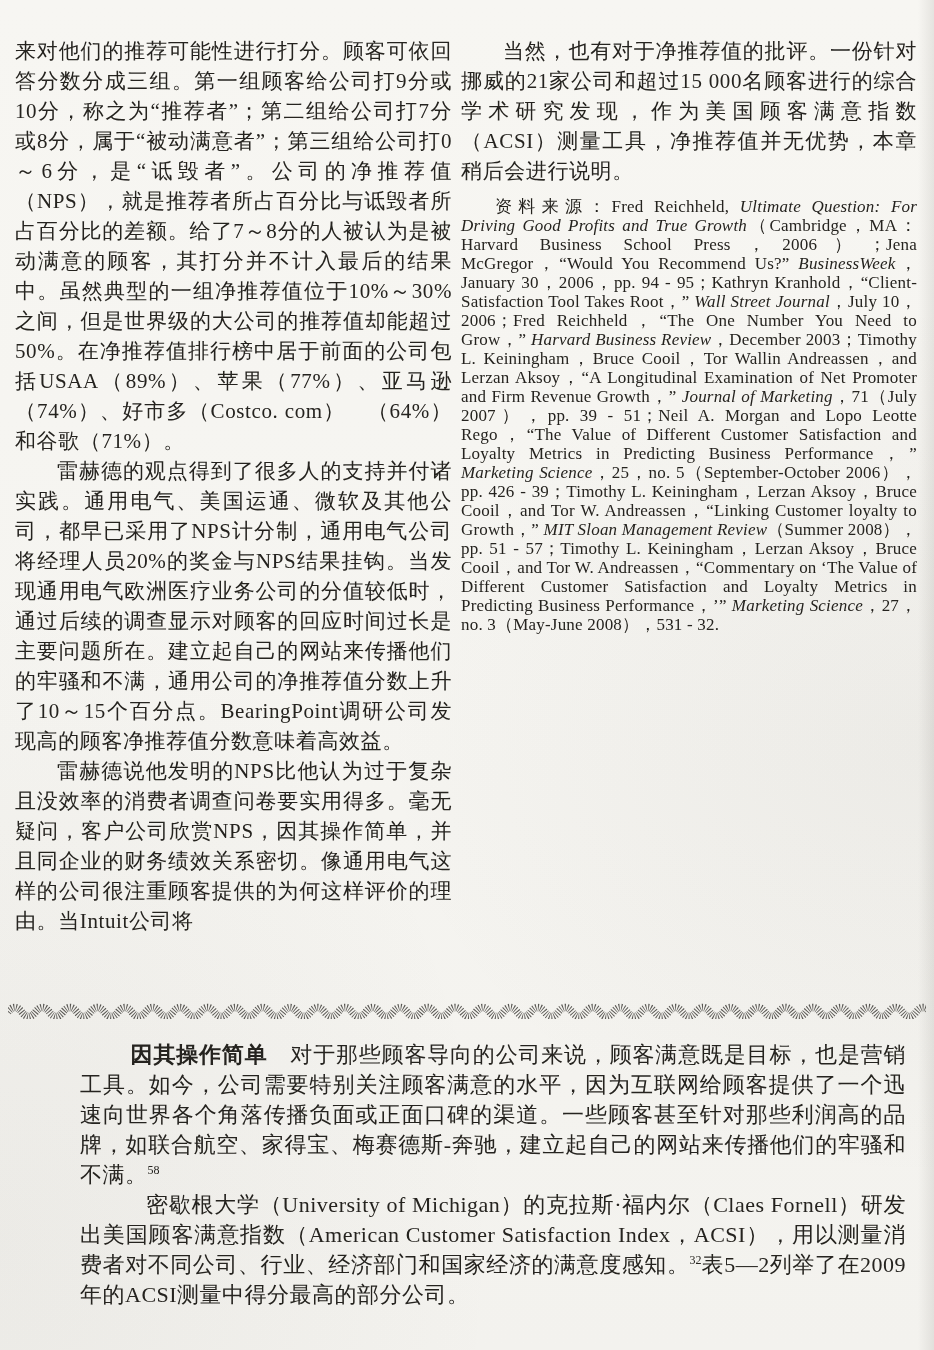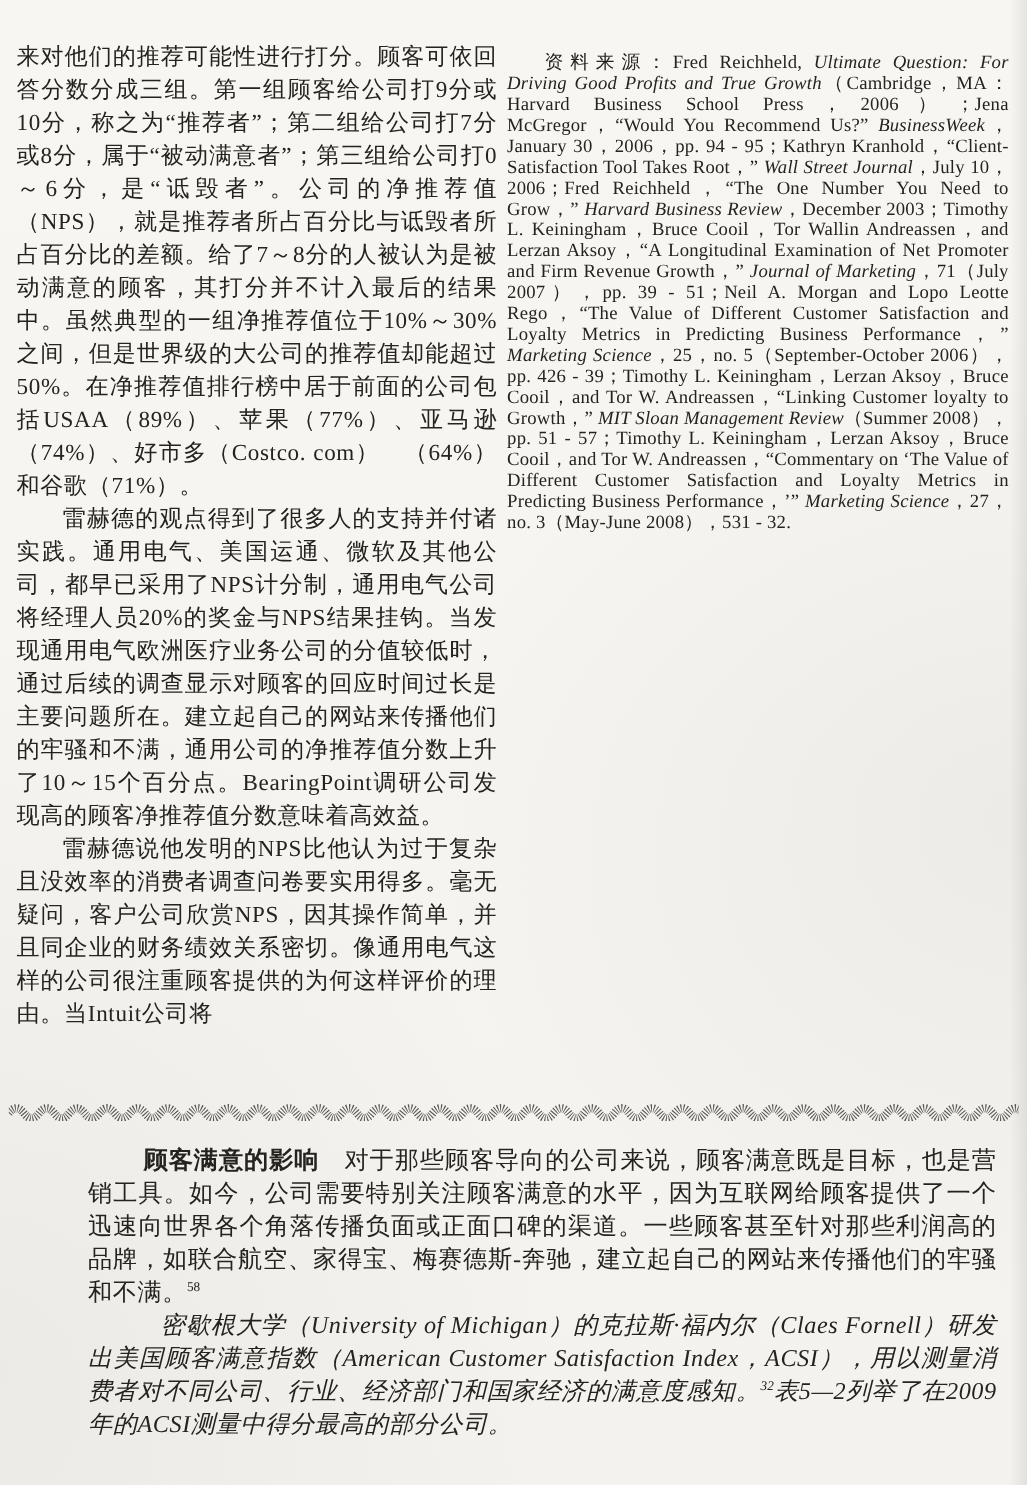--- a/index.html
+++ b/index.html
@@ -44,42 +44,43 @@
     display:block;opacity:0.85;
   }
   .bottom{
     position:absolute;left:80px;top:1040px;width:826px;
   }
   .bp{
     font-size:22px;line-height:30px;
     text-align:justify;letter-spacing:0.5px;
   }
   .bp-first{text-indent:2.3em;}
-  .bp-indent{text-indent:3em;font-style:italic;}
+  .bp-indent{text-indent:3em;}
   sup{font-size:12px;line-height:0;vertical-align:super;letter-spacing:0;}
 </style>
 </head>
 <body>
 
 <div class="page">
 
   <div class="columns">
     <div class="col col-left">
       <p class="body">来对他们的推荐可能性进行打分。顾客可依回答分数分成三组。第一组顾客给公司打9分或10分，称之为“推荐者”；第二组给公司打7分或8分，属于“被动满意者”；第三组给公司打0～6分，是“诋毁者”。公司的净推荐值（NPS），就是推荐者所占百分比与诋毁者所占百分比的差额。给了7～8分的人被认为是被动满意的顾客，其打分并不计入最后的结果中。虽然典型的一组净推荐值位于10%～30%之间，但是世界级的大公司的推荐值却能超过50%。在净推荐值排行榜中居于前面的公司包括USAA（89%）、苹果（77%）、亚马逊（74%）、好市多（Costco. com）　（64%）和谷歌（71%）。</p>
       <p class="body indent">雷赫德的观点得到了很多人的支持并付诸实践。通用电气、美国运通、微软及其他公司，都早已采用了NPS计分制，通用电气公司将经理人员20%的奖金与NPS结果挂钩。当发现通用电气欧洲医疗业务公司的分值较低时，通过后续的调查显示对顾客的回应时间过长是主要问题所在。建立起自己的网站来传播他们的牢骚和不满，通用公司的净推荐值分数上升了10～15个百分点。BearingPoint调研公司发现高的顾客净推荐值分数意味着高效益。</p>
       <p class="body indent">雷赫德说他发明的NPS比他认为过于复杂且没效率的消费者调查问卷要实用得多。毫无疑问，客户公司欣赏NPS，因其操作简单，并且同企业的财务绩效关系密切。像通用电气这样的公司很注重顾客提供的为何这样评价的理由。当Intuit公司将</p>
     </div>
     <div class="col col-right">
+      <p class="body indent">当然，也有对于净推荐值的批评。一份针对挪威的21家公司和超过15 000名顾客进行的综合学术研究发现，作为美国顾客满意指数（ACSI）测量工具，净推荐值并无优势，本章稍后会进行说明。</p>
       <p class="source"><span>资料来源：Fred Reichheld, </span><span class="it">Ultimate Question: For Driving Good Profits and True Growth</span><span>（Cambridge，MA：Harvard Business School Press，2006）；Jena McGregor，“Would You Recommend Us?” </span><span class="it">BusinessWeek</span><span>，January 30，2006，pp. 94 - 95；Kathryn Kranhold，“Client-Satisfaction Tool Takes Root，” </span><span class="it">Wall Street Journal</span><span>，July 10，2006；Fred Reichheld，“The One Number You Need to Grow，” </span><span class="it">Harvard Business Review</span><span>，December 2003；Timothy L. Keiningham，Bruce Cooil，Tor Wallin Andreassen，and Lerzan Aksoy，“A Longitudinal Examination of Net Promoter and Firm Revenue Growth，” </span><span class="it">Journal of Marketing</span><span>，71（July 2007），pp. 39 - 51；Neil A. Morgan and Lopo Leotte Rego，“The Value of Different Customer Satisfaction and Loyalty Metrics in Predicting Business Performance，” </span><span class="it">Marketing Science</span><span>，25，no. 5（September-October 2006），pp. 426 - 39；Timothy L. Keiningham，Lerzan Aksoy，Bruce Cooil，and Tor W. Andreassen，“Linking Customer loyalty to Growth，” </span><span class="it">MIT Sloan Management Review</span><span>（Summer 2008），pp. 51 - 57；Timothy L. Keiningham，Lerzan Aksoy，Bruce Cooil，and Tor W. Andreassen，“Commentary on ‘The Value of Different Customer Satisfaction and Loyalty Metrics in Predicting Business Performance，’” </span><span class="it">Marketing Science</span><span>，27，no. 3（May-June 2008），531 - 32.</span></p>
     </div>
   </div>
 
   <svg class="divider" viewBox="0 0 934 20" preserveAspectRatio="none" aria-hidden="true">
     <path id="wavepath" fill="none" stroke="#3e3c38" stroke-width="7.5" stroke-dasharray="0.9 1.5" d="M0 13 q7 -9 14 0 q7 9 14 0 q7 -9 14 0 q7 9 14 0 q7 -9 14 0 q7 9 14 0 q7 -9 14 0 q7 9 14 0 q7 -9 14 0 q7 9 14 0 q7 -9 14 0 q7 9 14 0 q7 -9 14 0 q7 9 14 0 q7 -9 14 0 q7 9 14 0 q7 -9 14 0 q7 9 14 0 q7 -9 14 0 q7 9 14 0 q7 -9 14 0 q7 9 14 0 q7 -9 14 0 q7 9 14 0 q7 -9 14 0 q7 9 14 0 q7 -9 14 0 q7 9 14 0 q7 -9 14 0 q7 9 14 0 q7 -9 14 0 q7 9 14 0 q7 -9 14 0 q7 9 14 0 q7 -9 14 0 q7 9 14 0 q7 -9 14 0 q7 9 14 0 q7 -9 14 0 q7 9 14 0 q7 -9 14 0 q7 9 14 0 q7 -9 14 0 q7 9 14 0 q7 -9 14 0 q7 9 14 0 q7 -9 14 0 q7 9 14 0 q7 -9 14 0 q7 9 14 0 q7 -9 14 0 q7 9 14 0 q7 -9 14 0 q7 9 14 0 q7 -9 14 0 q7 9 14 0 q7 -9 14 0 q7 9 14 0 q7 -9 14 0 q7 9 14 0 q7 -9 14 0 q7 9 14 0 q7 -9 14 0 q7 9 14 0 q7 -9 14 0 q7 9 14 0 q7 -9 14 0 q7 9 14 0"></path>
   </svg>
 
   <div class="bottom">
-    <p class="bp bp-first"><span class="bd">顾客满意的影响</span><span>　对于那些顾客导向的公司来说，顾客满意既是目标，也是营销工具。如今，公司需要特别关注顾客满意的水平，因为互联网给顾客提供了一个迅速向世界各个角落传播负面或正面口碑的渠道。一些顾客甚至针对那些利润高的品牌，如联合航空、家得宝、梅赛德斯-奔驰，建立起自己的网站来传播他们的牢骚和不满。</span><sup>58</sup></p>
+    <p class="bp bp-first"><span class="bd">因其操作简单</span><span>　对于那些顾客导向的公司来说，顾客满意既是目标，也是营销工具。如今，公司需要特别关注顾客满意的水平，因为互联网给顾客提供了一个迅速向世界各个角落传播负面或正面口碑的渠道。一些顾客甚至针对那些利润高的品牌，如联合航空、家得宝、梅赛德斯-奔驰，建立起自己的网站来传播他们的牢骚和不满。</span><sup>58</sup></p>
     <p class="bp bp-indent"><span>密歇根大学（University of Michigan）的克拉斯·福内尔（Claes Fornell）研发出美国顾客满意指数（American Customer Satisfaction Index，ACSI），用以测量消费者对不同公司、行业、经济部门和国家经济的满意度感知。</span><sup>32</sup><span>表5—2列举了在2009年的ACSI测量中得分最高的部分公司。</span></p>
   </div>
 
   <div class="edge-shade"></div>
 </div>
 
 </body></html>

